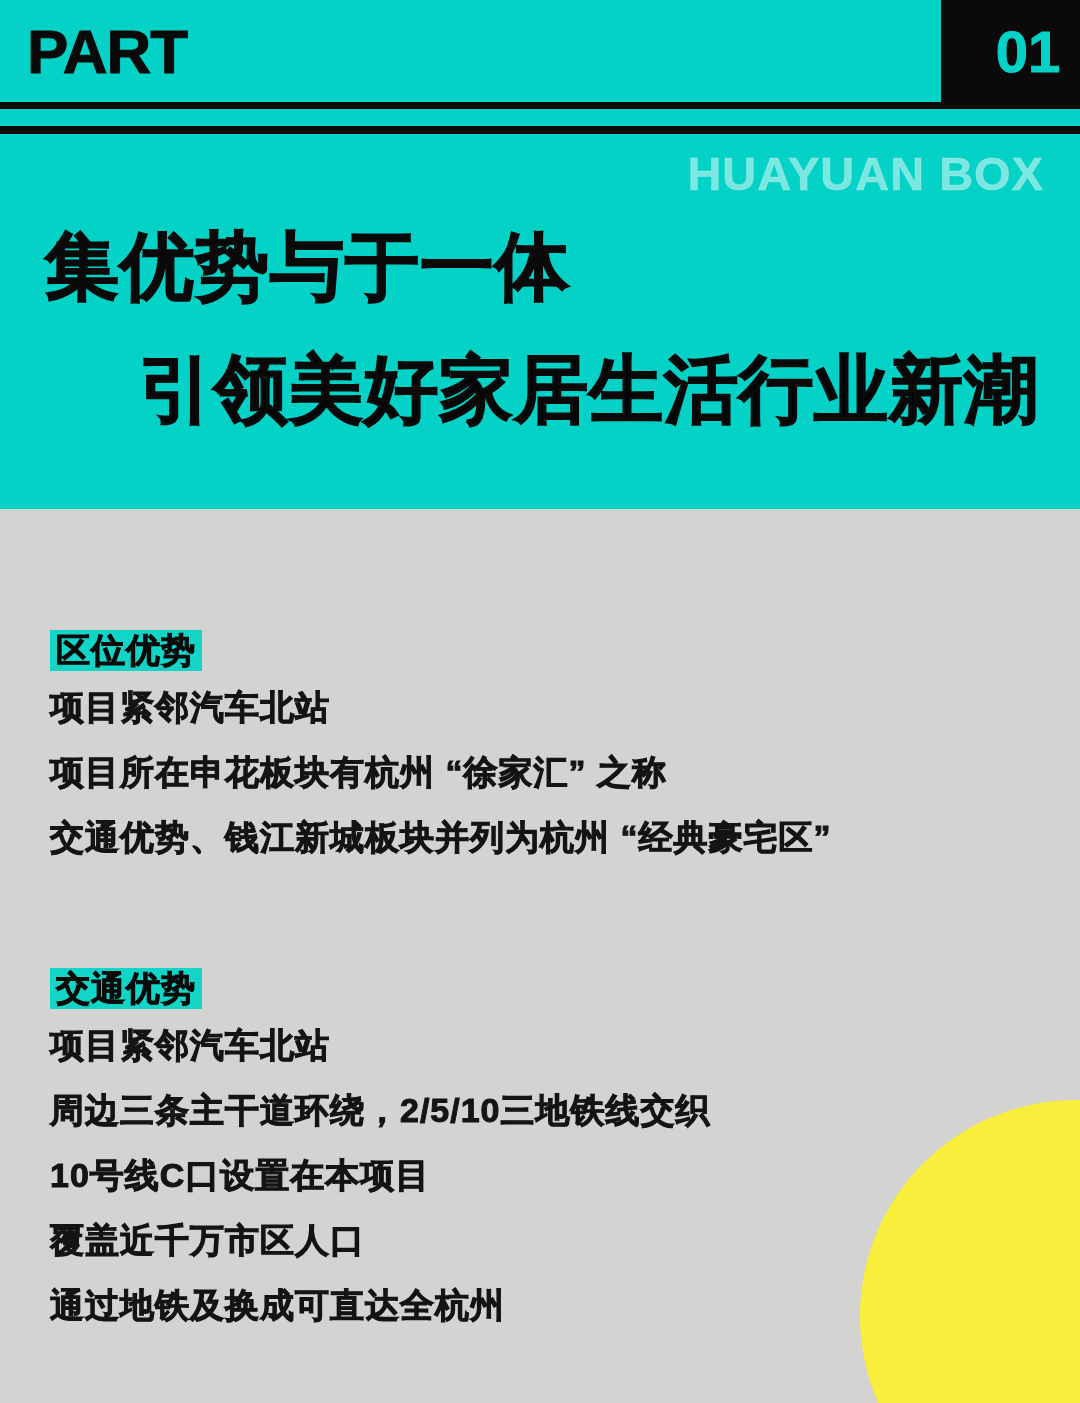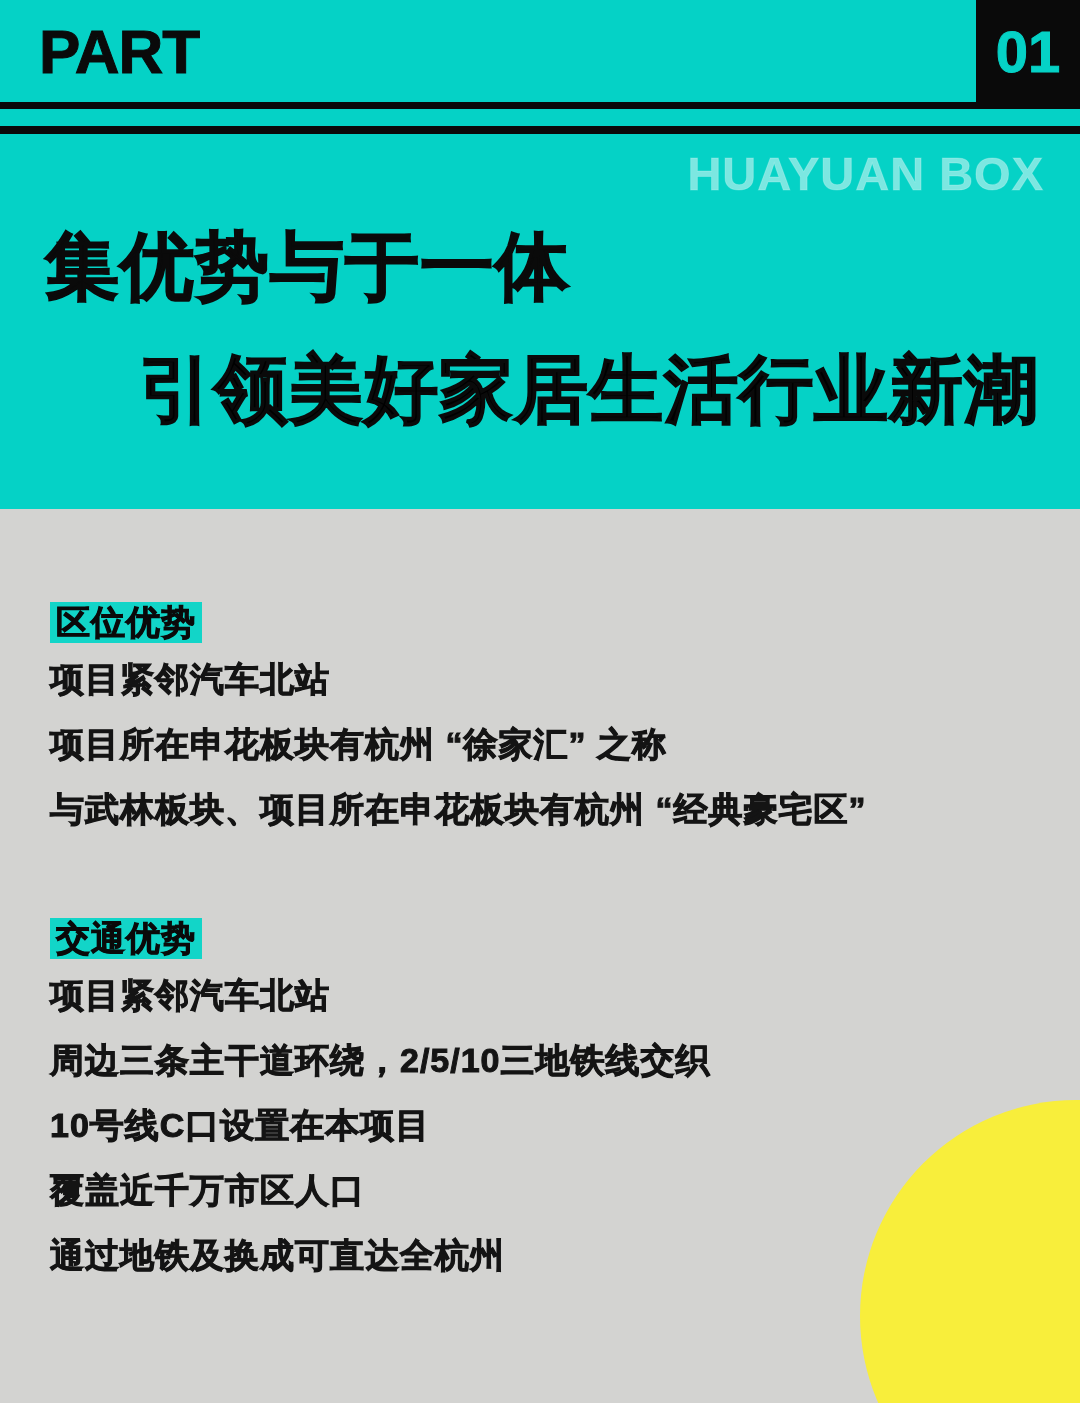--- a/index.html
+++ b/index.html
@@ -30,36 +30,36 @@
     position: absolute;
     left: 27px;
     top: 0;
     height: 102px;
     display: flex;
     align-items: center;
     font-size: 62px;
     font-weight: 900;
     letter-spacing: -1px;
     color: #0a0a0a;
-    margin-left: 12px;
     -webkit-text-stroke: 1px #0a0a0a;
   }
   .num-box {
     position: absolute;
     right: 0;
     top: 0;
     width: 104px;
     height: 102px;
     background: #0a0a0a;
     display: flex;
     align-items: center;
     justify-content: center;
     font-size: 58px;
     font-weight: 900;
     color: #05d2c6;
+    padding-left: 35px;
     -webkit-text-stroke: 1px #05d2c6;
   }
   .rule-1 {
     position: absolute;
     top: 102px; left: 0;
     width: 100%; height: 7px;
     background: #0a0a0a;
   }
   .rule-2 {
     position: absolute;
@@ -100,23 +100,24 @@
     letter-spacing: 1px;
     -webkit-text-stroke: 1.5px #0a0a0a;
     white-space: nowrap;
   }
 
   
   .section {
     position: absolute;
     left: 50px;
     z-index: 3;
+    margin-top: 28px;
   }
   .section-location { top: 602px; }
-  .section-traffic  { top: 918px; }
+  .section-traffic  { top: 940px; }
 
   .sec-heading {
     display: inline-block;
     background: #12d5c8;
     color: #0a0a0a;
     font-size: 34px;
     line-height: 34px;
     font-weight: 900;
     padding: 3px 6px 4px 6px;
     margin-bottom: 19px;
@@ -163,21 +164,21 @@
     <div class="brand">HUAYUAN BOX</div>
 
     <div class="title-line1">集优势与于一体</div>
     <div class="title-line2">引领美好家居生活行业新潮</div>
   </div>
 
   <div class="section section-location">
     <div class="sec-heading">区位优势</div>
     <div class="sec-line">项目紧邻汽车北站</div>
     <div class="sec-line">项目所在申花板块有杭州 “徐家汇” 之称</div>
-    <div class="sec-line">与武林板块、项目所在申花板块有杭州 “经典豪宅区”</div>
+    <div class="sec-line">交通优势、钱江新城板块并列为杭州 “经典豪宅区”</div>
   </div>
 
   <div class="section section-traffic">
     <div class="sec-heading">交通优势</div>
     <div class="sec-line">项目紧邻汽车北站</div>
     <div class="sec-line">周边三条主干道环绕，2/5/10三地铁线交织</div>
     <div class="sec-line">10号线C口设置在本项目</div>
     <div class="sec-line">覆盖近千万市区人口</div>
     <div class="sec-line">通过地铁及换成可直达全杭州</div>
   </div>

